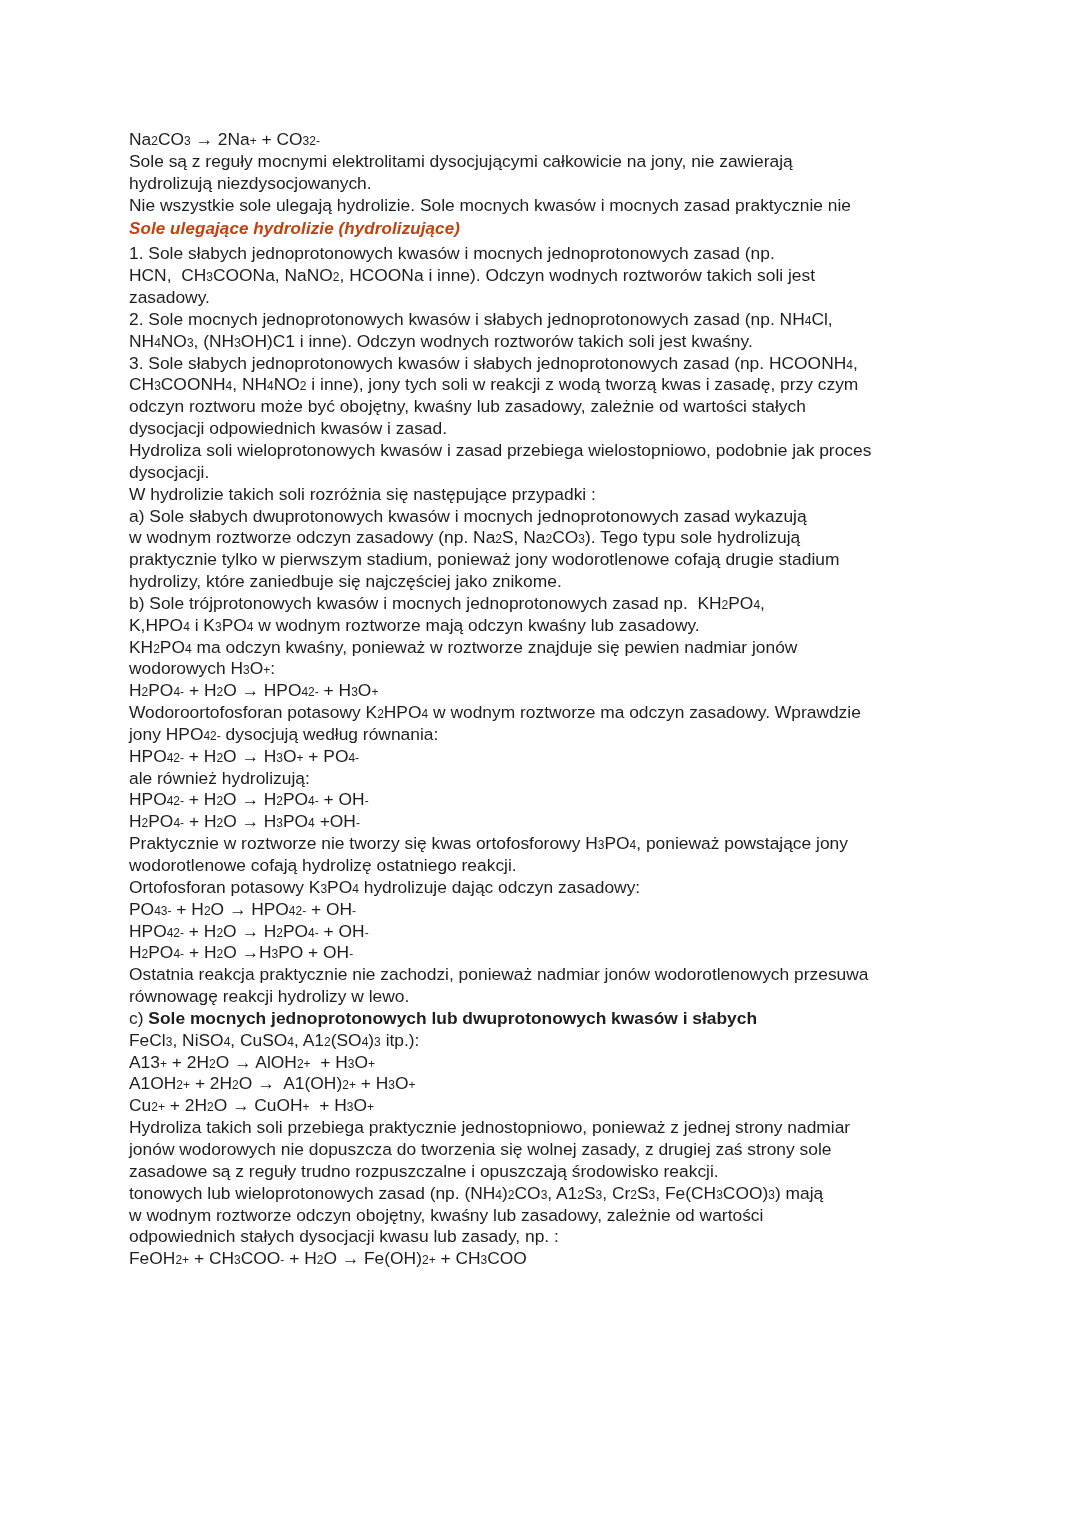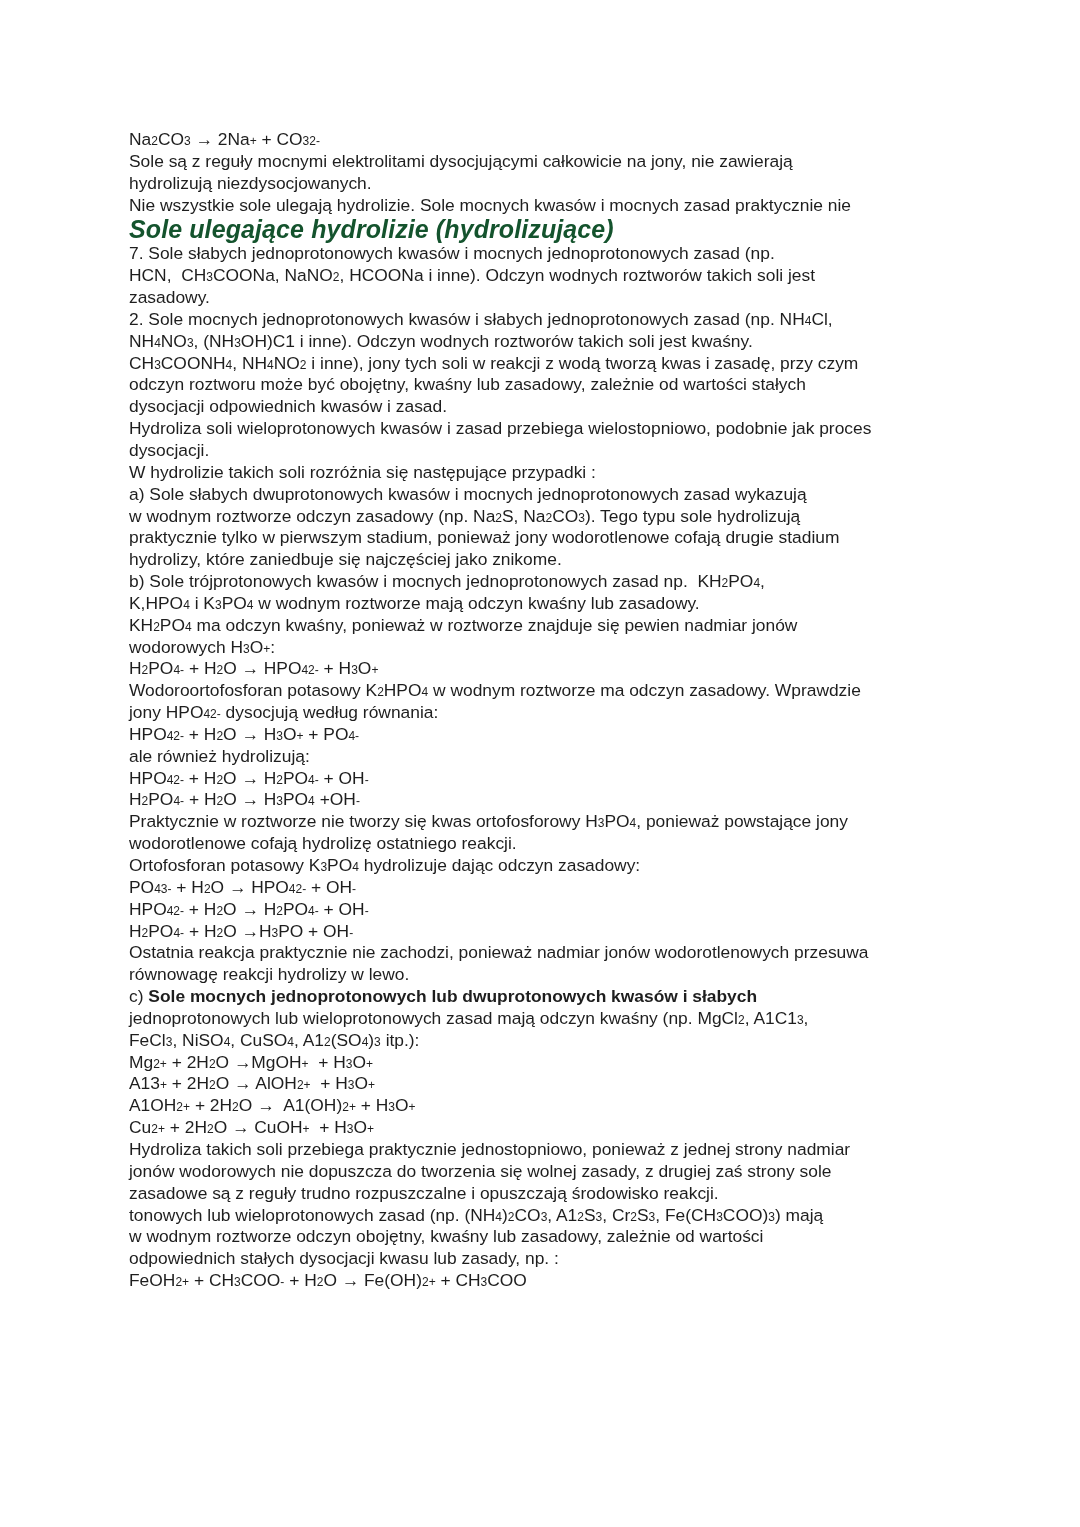--- a/index.html
+++ b/index.html
@@ -4,37 +4,38 @@
 <style>
   html, body { margin: 0; padding: 0; background: #ffffff; }
   body { width: 1080px; height: 1527px; position: relative; overflow: hidden; }
   .page {
     position: absolute; left: 129px; top: 129px; width: 830px;
     font-family: "Liberation Sans", sans-serif;
     font-size: 17.4px; line-height: 21.85px; color: #1e1e1e;
   }
   .line { white-space: nowrap; height: 21.85px; }
   .b { font-weight: normal; }
-  .h { font-size: 25px; font-weight: bold; font-style: italic; line-height: 28px; height: 28px; margin-top: -1px; color: #14532d; letter-spacing: 0.1px; }
+  .h { font-size: 17px; font-weight: bold; font-style: italic; line-height: 28px; height: 28px; margin-top: -1px; color: #c2410c; letter-spacing: 0.1px; }
   .s { font-size: 12px; }
 </style>
 </head>
 <body>
 
 <div class="page" id="doc">
     <div class="line">Na<span class="s">2</span>CO<span class="s">3</span> → 2Na<span class="s">+</span> + CO<span class="s">32-</span></div>
     <div class="line">Sole są z reguły mocnymi elektrolitami dysocjującymi całkowicie na jony, nie zawierają</div>
     <div class="line">hydrolizują niezdysocjowanych.</div>
     <div class="line">Nie wszystkie sole ulegają hydrolizie. Sole mocnych kwasów i mocnych zasad praktycznie nie</div>
     <div class="line h">Sole ulegające hydrolizie (hydrolizujące)</div>
-    <div class="line">7. Sole słabych jednoprotonowych kwasów i mocnych jednoprotonowych zasad (np.</div>
+    <div class="line">1. Sole słabych jednoprotonowych kwasów i mocnych jednoprotonowych zasad (np.</div>
     <div class="line">HCN,&nbsp; CH<span class="s">3</span>COONa, NaNO<span class="s">2</span>, HCOONa i inne). Odczyn wodnych roztworów takich soli jest</div>
     <div class="line">zasadowy.</div>
     <div class="line">2. Sole mocnych jednoprotonowych kwasów i słabych jednoprotonowych zasad (np. NH<span class="s">4</span>Cl,</div>
     <div class="line">NH<span class="s">4</span>NO<span class="s">3</span>, (NH<span class="s">3</span>OH)C1 i inne). Odczyn wodnych roztworów takich soli jest kwaśny.</div>
+    <div class="line">3. Sole słabych jednoprotonowych kwasów i słabych jednoprotonowych zasad (np. HCOONH<span class="s">4</span>,</div>
     <div class="line">CH<span class="s">3</span>COONH<span class="s">4</span>, NH<span class="s">4</span>NO<span class="s">2</span> i inne), jony tych soli w reakcji z wodą tworzą kwas i zasadę, przy czym</div>
     <div class="line">odczyn roztworu może być obojętny, kwaśny lub zasadowy, zależnie od wartości stałych</div>
     <div class="line">dysocjacji odpowiednich kwasów i zasad.</div>
     <div class="line">Hydroliza soli wieloprotonowych kwasów i zasad przebiega wielostopniowo, podobnie jak proces</div>
     <div class="line">dysocjacji.</div>
     <div class="line b">W hydrolizie takich soli rozróżnia się następujące przypadki :</div>
     <div class="line b">a) Sole słabych dwuprotonowych kwasów i mocnych jednoprotonowych zasad wykazują</div>
     <div class="line">w wodnym roztworze odczyn zasadowy (np. Na<span class="s">2</span>S, Na<span class="s">2</span>CO<span class="s">3</span>). Tego typu sole hydrolizują</div>
     <div class="line">praktycznie tylko w pierwszym stadium, ponieważ jony wodorotlenowe cofają drugie stadium</div>
     <div class="line">hydrolizy, które zaniedbuje się najczęściej jako znikome.</div>
@@ -51,23 +52,21 @@
     <div class="line">H<span class="s">2</span>PO<span class="s">4-</span> + H<span class="s">2</span>O → H<span class="s">3</span>PO<span class="s">4</span> +OH<span class="s">-</span></div>
     <div class="line">Praktycznie w roztworze nie tworzy się kwas ortofosforowy H<span class="s">3</span>PO<span class="s">4</span>, ponieważ powstające jony</div>
     <div class="line">wodorotlenowe cofają hydrolizę ostatniego reakcji.</div>
     <div class="line">Ortofosforan potasowy K<span class="s">3</span>PO<span class="s">4</span> hydrolizuje dając odczyn zasadowy:</div>
     <div class="line">PO<span class="s">43-</span> + H<span class="s">2</span>O → HPO<span class="s">42-</span> + OH<span class="s">-</span></div>
     <div class="line">HPO<span class="s">42-</span> + H<span class="s">2</span>O → H<span class="s">2</span>PO<span class="s">4-</span> + OH<span class="s">-</span></div>
     <div class="line">H<span class="s">2</span>PO<span class="s">4-</span> + H<span class="s">2</span>O →H<span class="s">3</span>PO + OH<span class="s">-</span></div>
     <div class="line">Ostatnia reakcja praktycznie nie zachodzi, ponieważ nadmiar jonów wodorotlenowych przesuwa</div>
     <div class="line">równowagę reakcji hydrolizy w lewo.</div>
     <div class="line">c) <b>Sole mocnych jednoprotonowych lub dwuprotonowych kwasów i słabych</b></div>
-    <div class="line b">jednoprotonowych lub wieloprotonowych zasad mają odczyn kwaśny (np. MgCl<span class="s">2</span>, A1C1<span class="s">3</span>,</div>
     <div class="line b">FeCl<span class="s">3</span>, NiSO<span class="s">4</span>, CuSO<span class="s">4</span>, A1<span class="s">2</span>(SO<span class="s">4</span>)<span class="s">3</span> itp.):</div>
-    <div class="line">Mg<span class="s">2+</span> + 2H<span class="s">2</span>O →MgOH<span class="s">+</span>&nbsp; + H<span class="s">3</span>O<span class="s">+</span></div>
     <div class="line">A13<span class="s">+</span> + 2H<span class="s">2</span>O → AlOH<span class="s">2+</span>&nbsp; + H<span class="s">3</span>O<span class="s">+</span></div>
     <div class="line">A1OH<span class="s">2+</span> + 2H<span class="s">2</span>O →&nbsp; A1(OH)<span class="s">2+</span> + H<span class="s">3</span>O<span class="s">+</span></div>
     <div class="line">Cu<span class="s">2+</span> + 2H<span class="s">2</span>O → CuOH<span class="s">+</span>&nbsp; + H<span class="s">3</span>O<span class="s">+</span></div>
     <div class="line">Hydroliza takich soli przebiega praktycznie jednostopniowo, ponieważ z jednej strony nadmiar</div>
     <div class="line">jonów wodorowych nie dopuszcza do tworzenia się wolnej zasady, z drugiej zaś strony sole</div>
     <div class="line">zasadowe są z reguły trudno rozpuszczalne i opuszczają środowisko reakcji.</div>
     <div class="line b">tonowych lub wieloprotonowych zasad (np. (NH<span class="s">4</span>)<span class="s">2</span>CO<span class="s">3</span>, A1<span class="s">2</span>S<span class="s">3</span>, Cr<span class="s">2</span>S<span class="s">3</span>, Fe(CH<span class="s">3</span>COO)<span class="s">3</span>) mają</div>
     <div class="line b">w wodnym roztworze odczyn obojętny, kwaśny lub zasadowy, zależnie od wartości</div>
     <div class="line b">odpowiednich stałych dysocjacji kwasu lub zasady, np. :</div>
     <div class="line">FeOH<span class="s">2+</span> + CH<span class="s">3</span>COO<span class="s">-</span> + H<span class="s">2</span>O → Fe(OH)<span class="s">2+</span> + CH<span class="s">3</span>COO</div>

